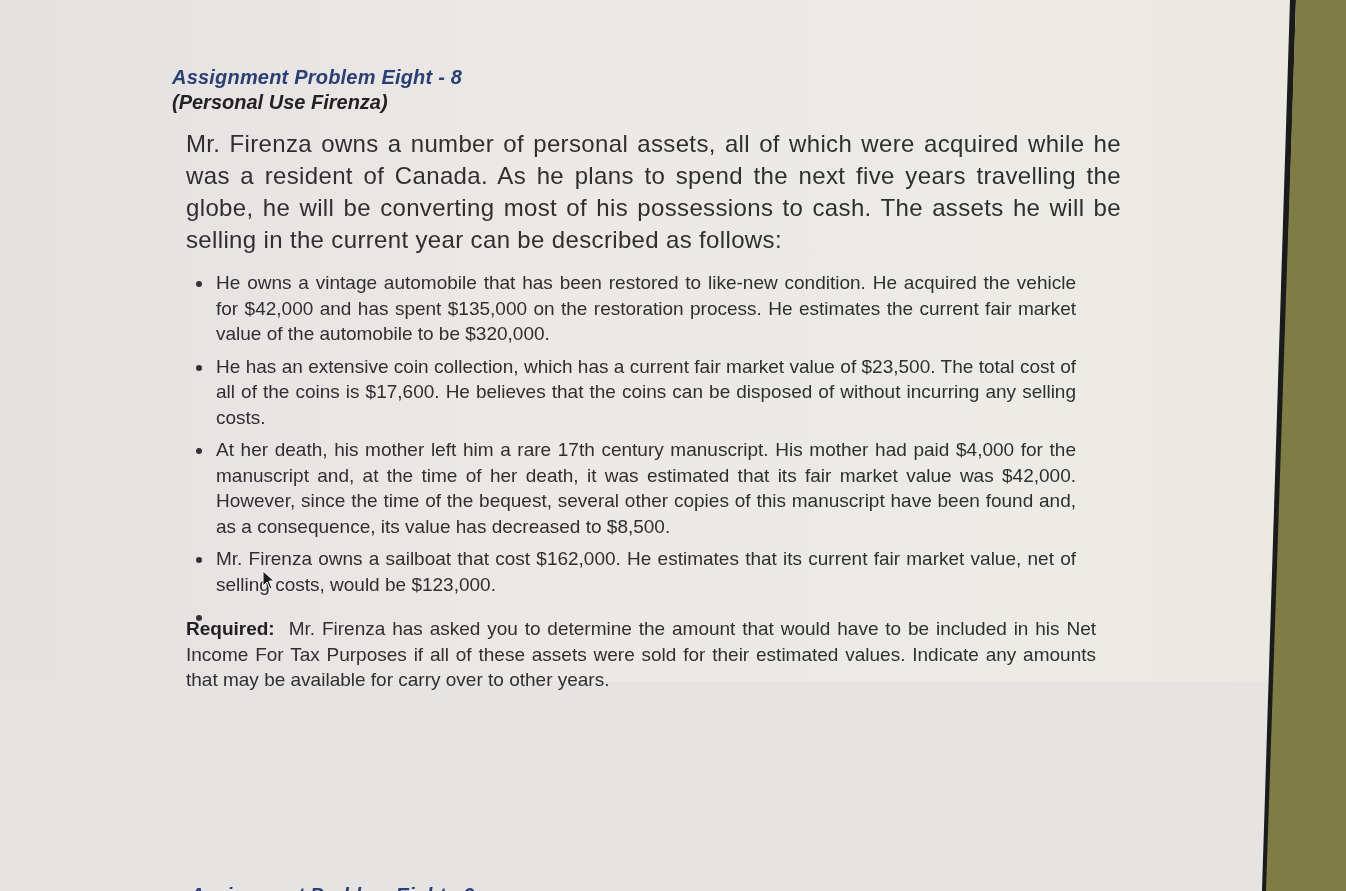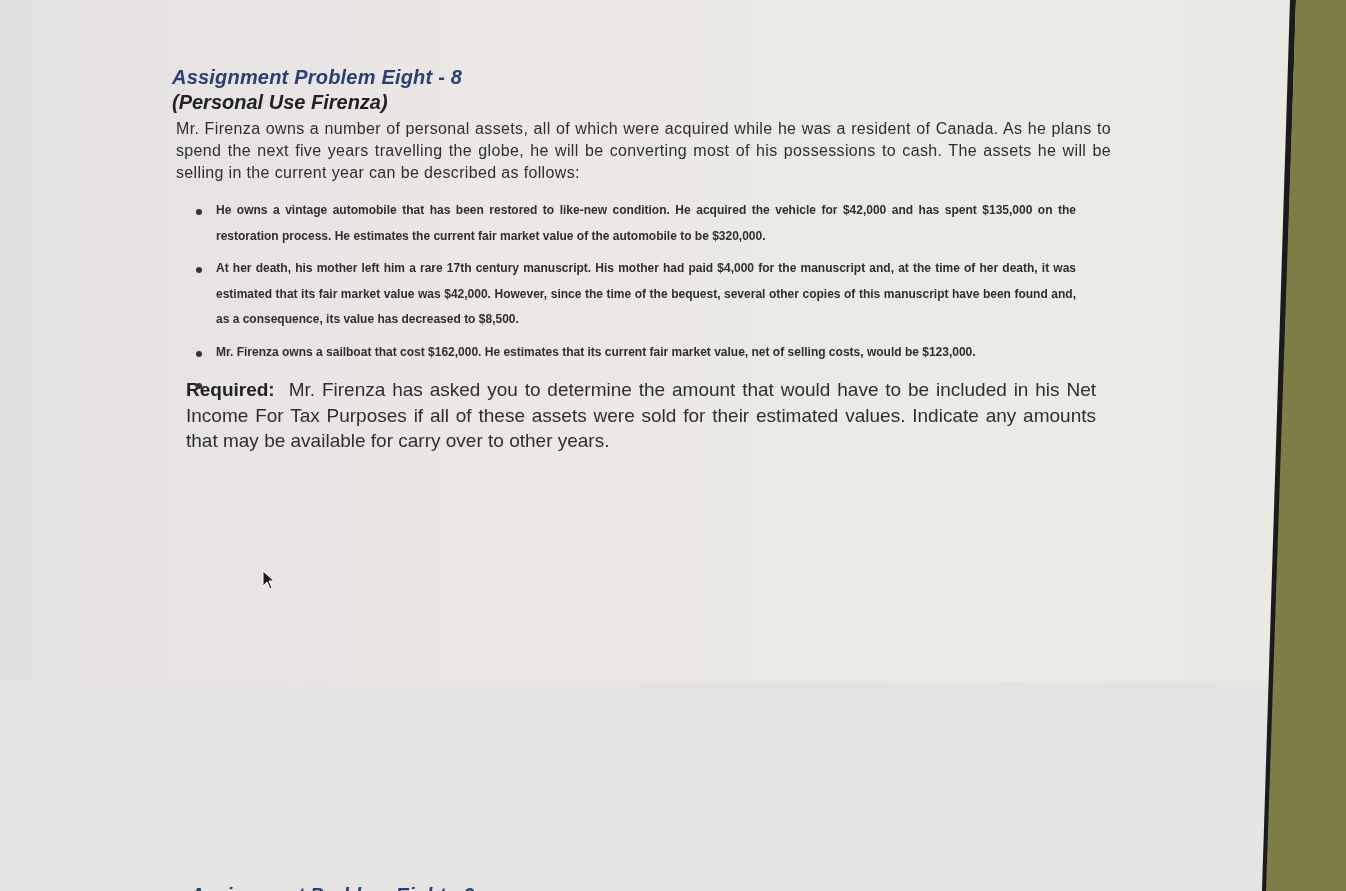--- a/index.html
+++ b/index.html
@@ -56,53 +56,52 @@
       letter-spacing: 0.2px;
     }
     .subtitle {
       font-weight: bold;
       font-style: italic;
       color: #222;
       font-size: 20px;
       line-height: 24px;
     }
     .intro {
-      font-size: 16px;
-      line-height: 22px;
+      font-size: 24px;
+      line-height: 32px;
       letter-spacing: 0.35px;
-      margin: 4px;
+      margin: 14px;
       width: 935px;
       text-align: justify;
     }
     .bullets {
       list-style: none;
       margin: 14px 0 0 0;
       padding: 0 0 0 24px;
       width: 880px;
     }
     .bullets li {
       position: relative;
       padding-left: 20px;
-      font-size: 12px;
+      font-size: 19px;
       line-height: 25.5px;
       margin-bottom: 7px;
       text-align: justify;
-      font-weight: bold;
     }
     .bullet-dot {
       position: absolute;
       left: 0;
       top: 11px;
       width: 6px;
       height: 6px;
       border-radius: 50%;
       background: #333;
     }
     .required {
-      margin-top: 12px;
+      margin-top: 19px;
       margin-left: 14px;
       width: 910px;
       font-size: 19px;
       line-height: 25.5px;
       text-align: justify;
     }
     .required-label {
       font-weight: bold;
       color: #222;
       margin-right: 14px;
@@ -134,20 +133,24 @@
     <div class="subtitle">(Personal Use Firenza)</div>
     <p class="intro">Mr. Firenza owns a number of personal assets, all of which were acquired while he was a resident of Canada. As he plans to spend the next five years travelling the globe, he will be converting most of his possessions to cash. The assets he will be selling in the current year can be described as follows:</p>
 
     <ul class="bullets">
       <li>
         <span class="bullet-dot"></span>
         <span>He owns a vintage automobile that has been restored to like-new condition. He acquired the vehicle for $42,000 and has spent $135,000 on the restoration process. He estimates the current fair market value of the automobile to be $320,000.</span>
       </li>
       <li>
         <span class="bullet-dot"></span>
+        <span>He has an extensive coin collection, which has a current fair market value of $23,500. The total cost of all of the coins is $17,600. He believes that the coins can be disposed of without incurring any selling costs.</span>
+      </li>
+      <li>
+        <span class="bullet-dot"></span>
         <span>At her death, his mother left him a rare 17th century manuscript. His mother had paid $4,000 for the manuscript and, at the time of her death, it was estimated that its fair market value was $42,000. However, since the time of the bequest, several other copies of this manuscript have been found and, as a consequence, its value has decreased to $8,500.</span>
       </li>
       <li>
         <span class="bullet-dot"></span>
         <span>Mr. Firenza owns a sailboat that cost $162,000. He estimates that its current fair market value, net of selling costs, would be $123,000.</span>
       </li>
       <li>
         <span class="bullet-dot"></span>
       </li>
     </ul>

